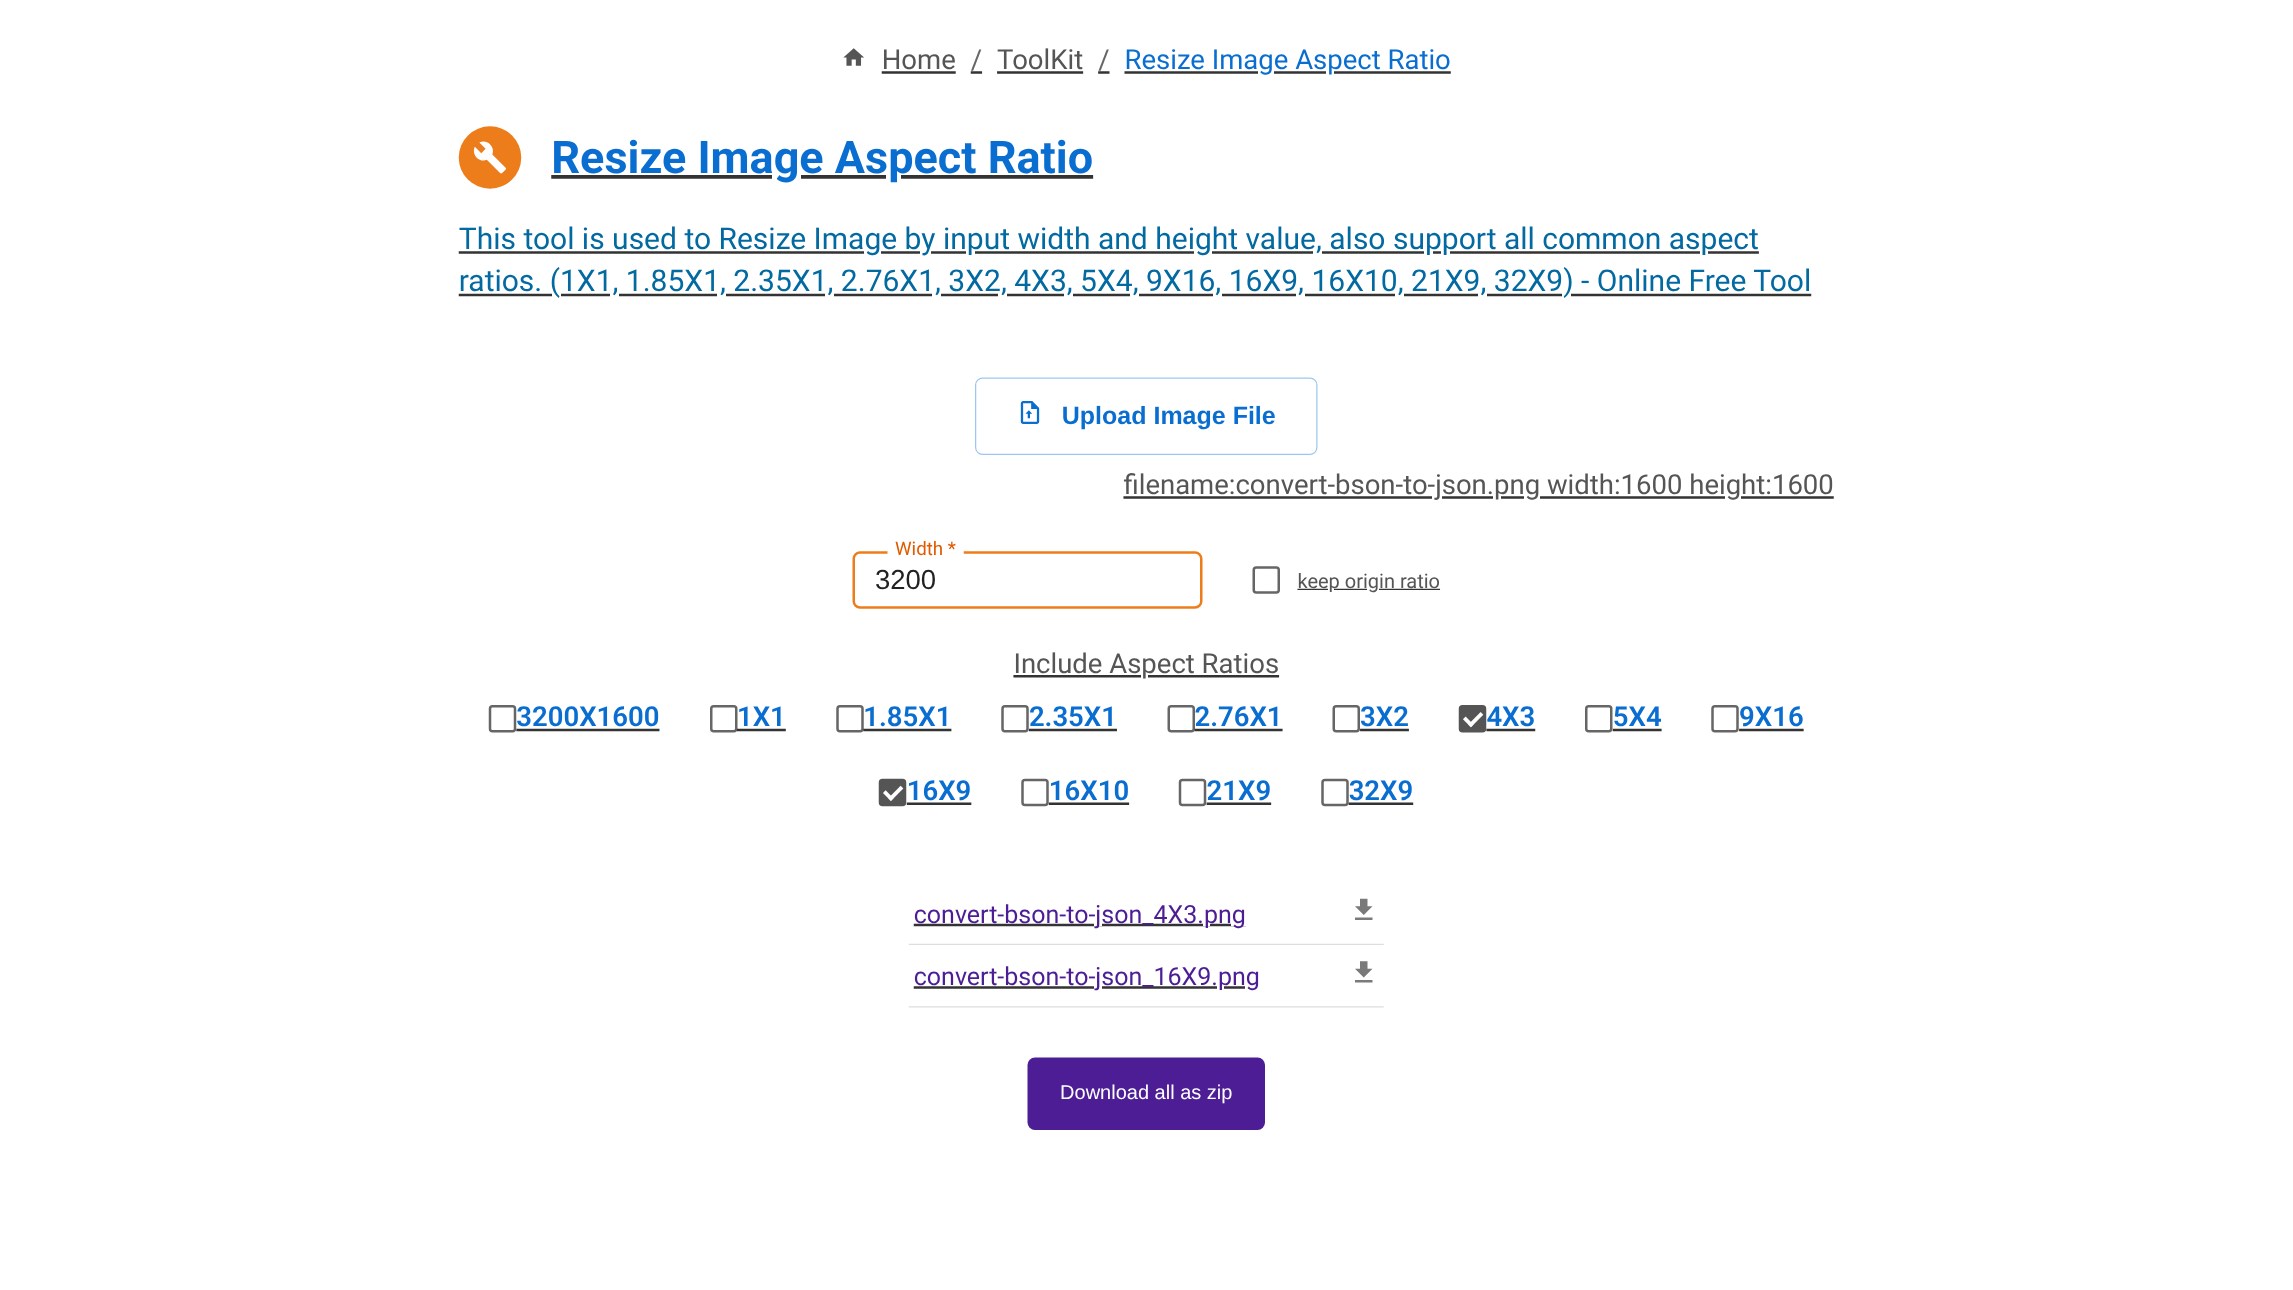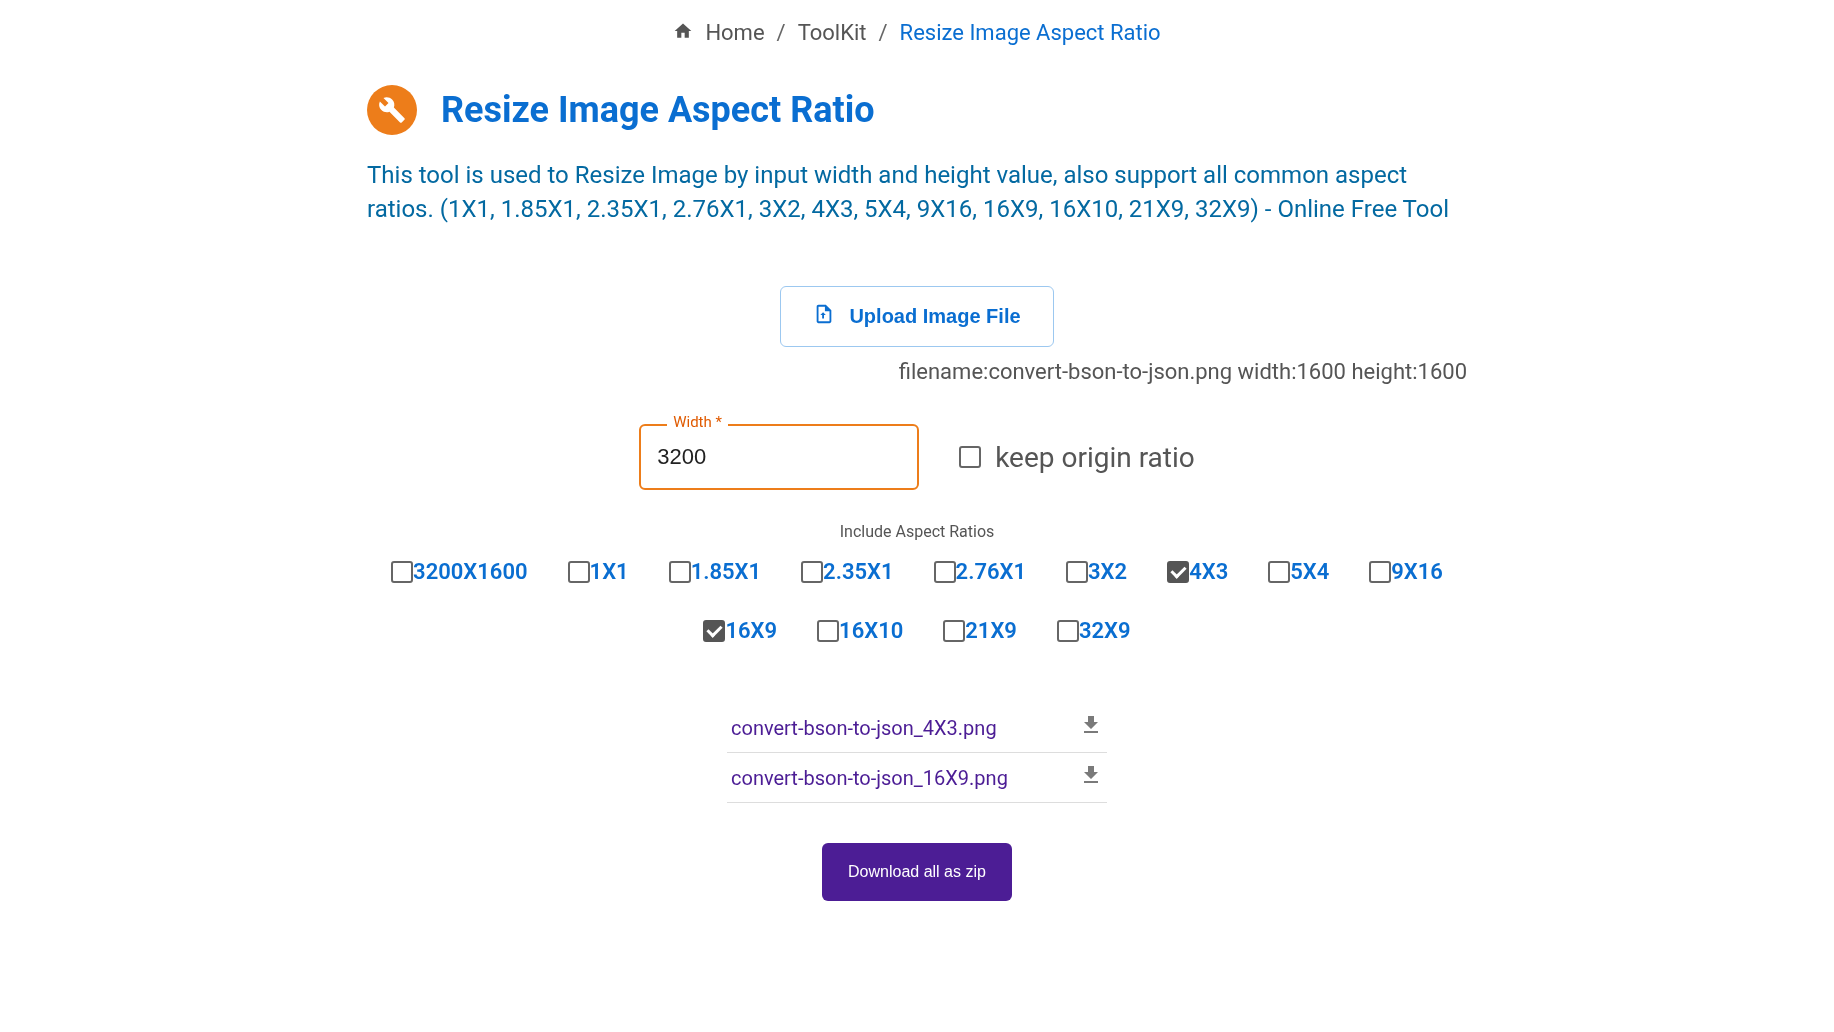--- a/index.html
+++ b/index.html
@@ -5,21 +5,22 @@
   * { box-sizing: border-box; margin: 0; padding: 0; }
   body {
     font-family: -apple-system, BlinkMacSystemFont, "Segoe UI", Roboto, Helvetica, Arial, sans-serif;
     background: #fff;
     color: #333;
     width: 1834px;
     padding: 20px 0;
   }
   .container {
     width: 1100px;
-    margin: 0 auto;
+    margin: 16px auto;
+    text-decoration: underline;
   }
   .breadcrumb {
     text-align: center;
     font-size: 22px;
     color: #555;
     margin-bottom: 40px;
     display: flex;
     justify-content: center;
     align-items: center;
     gap: 12px;
@@ -92,32 +93,32 @@
     position: absolute;
     top: -11px;
     left: 28px;
     background: #fff;
     padding: 0 6px;
     font-size: 15px;
     color: #e05a00;
   }
   .field-input {
     width: 280px;
-    padding: 18px 16px;
+    padding: 8px 16px;
     border: 2px solid #ed7d1a;
     border-radius: 6px;
     font-size: 22px;
     color: #222;
     outline: none;
   }
   .keep-ratio {
     display: flex;
     align-items: center;
     gap: 14px;
-    font-size: 28px;
+    font-size: 16px;
     color: #555;
     cursor: pointer;
   }
   .cb {
     width: 22px;
     height: 22px;
     border: 2px solid #666;
     border-radius: 3px;
     display: inline-flex;
     align-items: center;
@@ -128,21 +129,21 @@
   .cb.checked::after {
     content: "";
     width: 6px;
     height: 11px;
     border: solid #fff;
     border-width: 0 3px 3px 0;
     transform: rotate(45deg) translate(-1px,-1px);
   }
   .section-label {
     text-align: center;
-    font-size: 16px;
+    font-size: 22px;
     color: #555;
     margin-bottom: 18px;
   }
   .ratios-row {
     display: flex;
     flex-wrap: wrap;
     justify-content: center;
     gap: 34px 40px;
     margin-bottom: 60px;
   }

